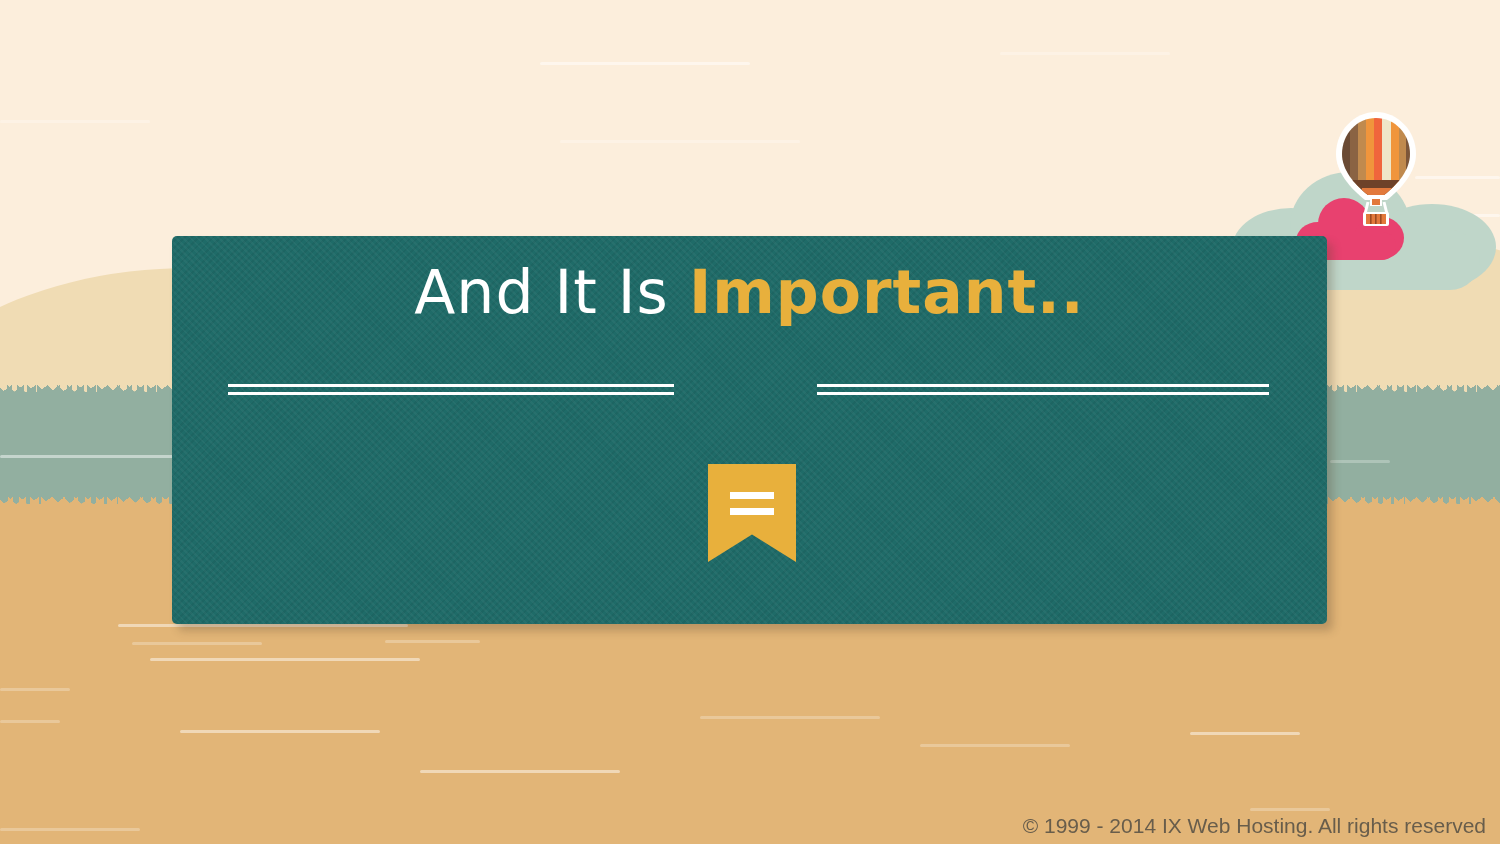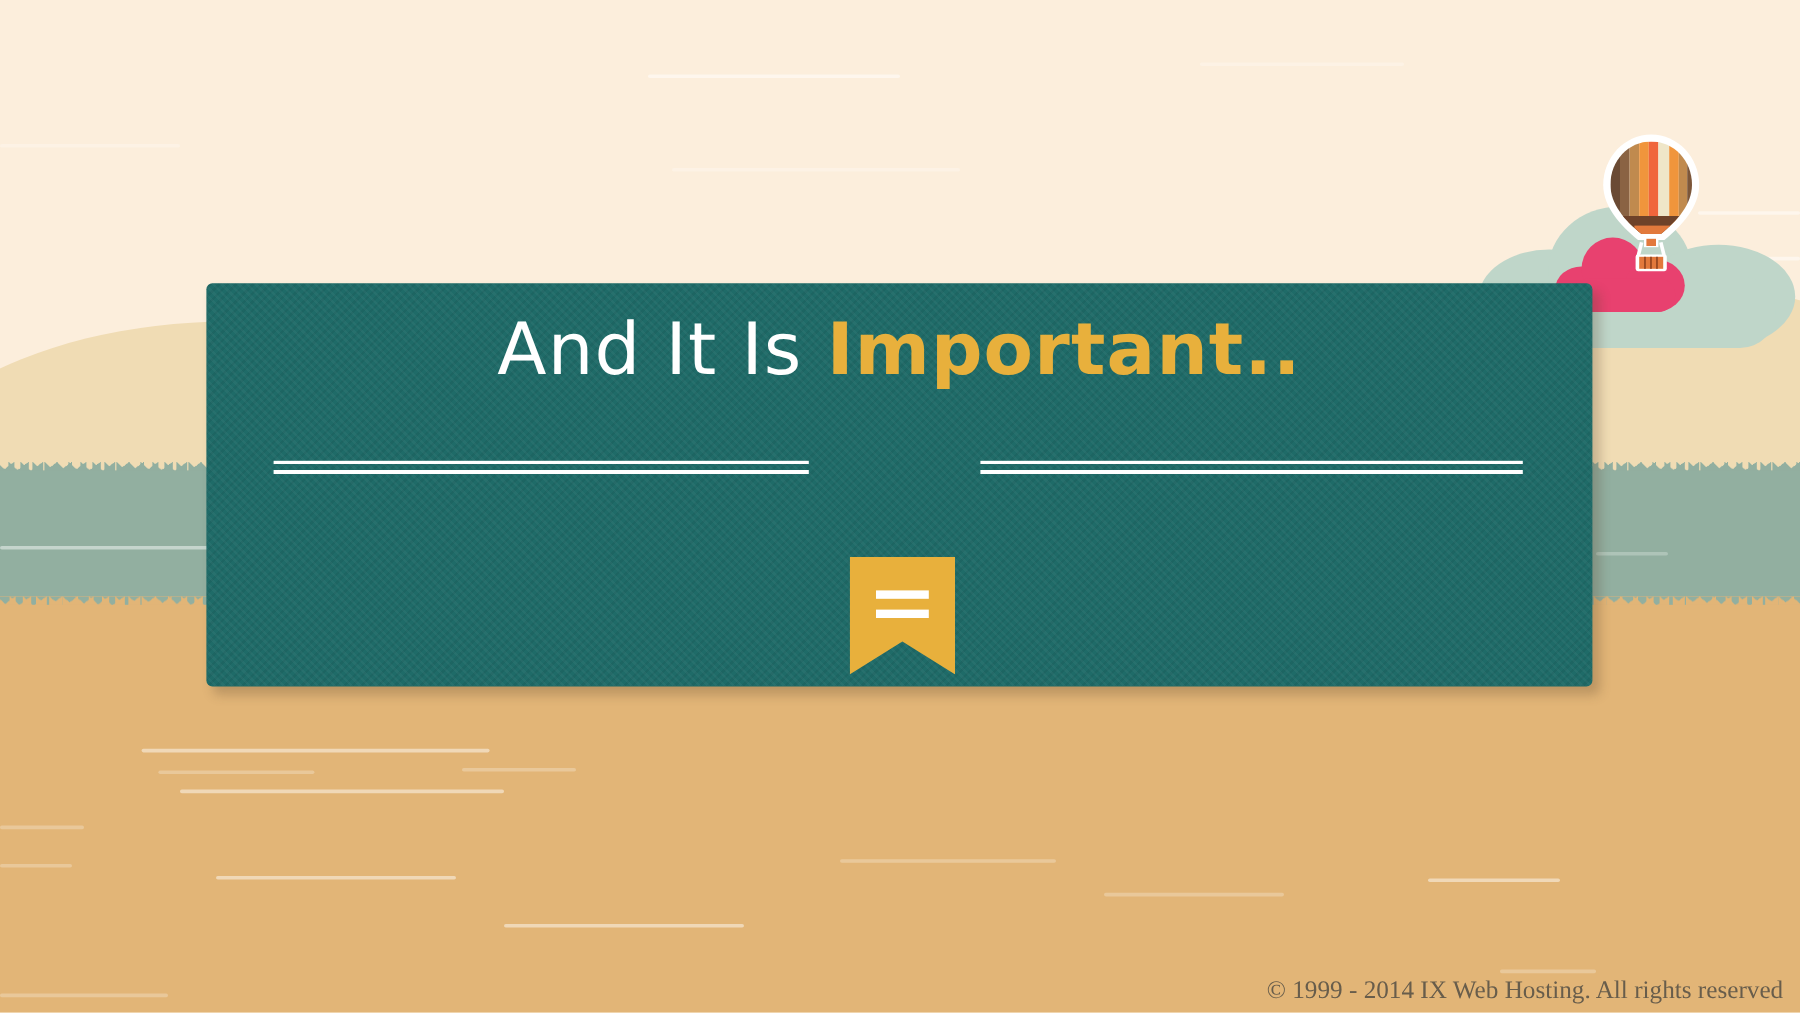--- a/index.html
+++ b/index.html
@@ -116,21 +116,21 @@
   .cloud-pink .p3 { left:58px;top:20px; width:50px; height:44px; }
   .cloud-pink .p4 { left:14px;top:36px; width:86px; height:28px; border-radius:18px; }
 
   
   .balloon { position:absolute; left:1332px; top:110px; width:88px; height:120px; }
 
   
   .card {
     position:absolute;
     left:172px; top:236px;
-    width:1155px; height:336px;
+    width:1155px; height:388px;
     background:#1F6B68;
     border-radius:5px;
     box-shadow:6px 7px 9px rgba(90,70,45,0.28);
     overflow:hidden;
   }
   
   .card .tex {
     position:absolute; inset:0;
     background-image:
       repeating-linear-gradient(45deg,  rgba(255,255,255,0.035) 0 2px, transparent 2px 5px),
@@ -194,21 +194,21 @@
     font-size:27px;
     line-height:38px;
     color:#FFFFFF;
     font-weight:400;
   }
 
   
   .footer {
     position:absolute;
     right:14px; bottom:6px;
-    font-family:Liberation Serif, serif;
+    font-family:Liberation Sans, sans-serif;
     font-size:21px;
     color:#5E5648;
     opacity:.92;
     white-space:nowrap;
   }
 </style>
 </head>
 <body>
 
 <div id="slide">

